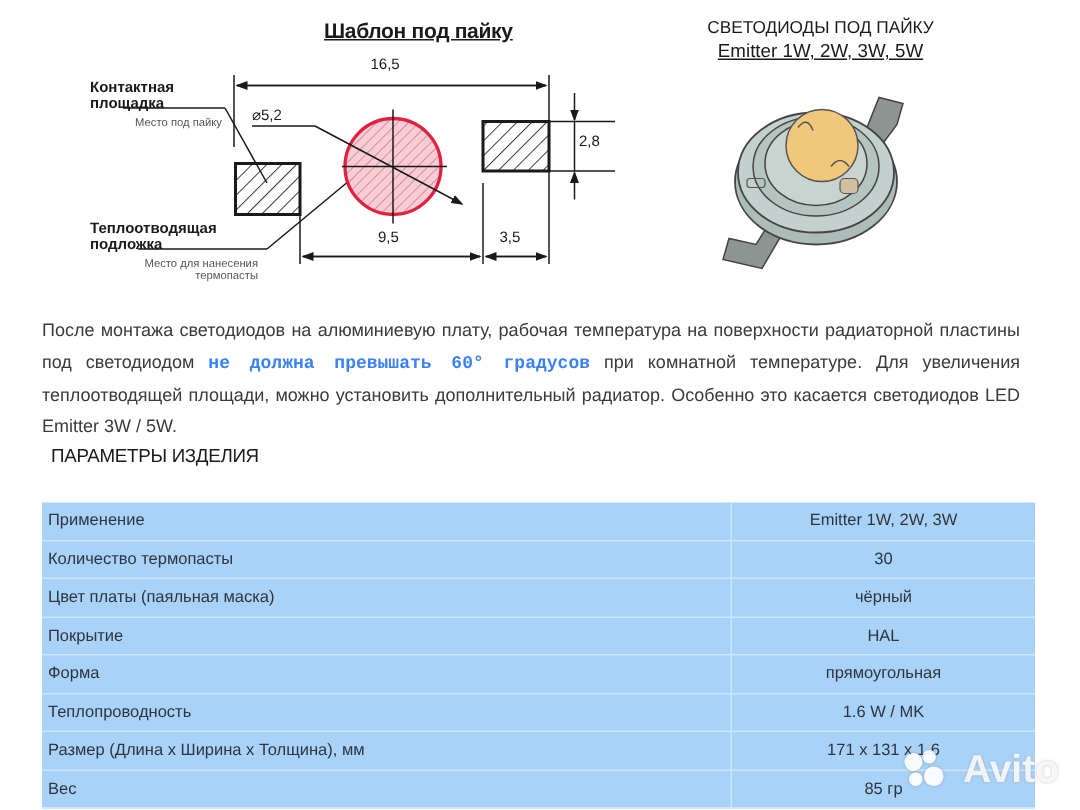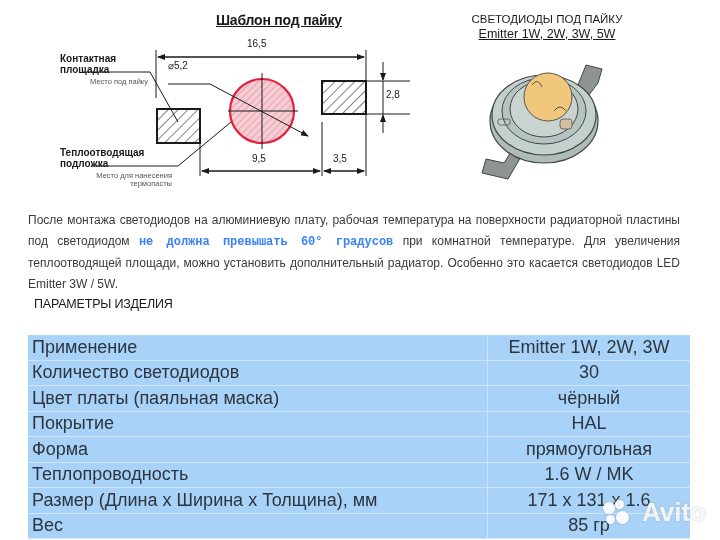--- a/index.html
+++ b/index.html
@@ -7,21 +7,21 @@
   .abs { position:absolute; }
   .diagram-title { left:216px; top:12px; font-size:14px; font-weight:bold; text-decoration:underline; color:#1a1a1a; letter-spacing:-0.2px; }
   .led-title { left:462px; top:12px; width:170px; text-align:center; font-size:11.5px; font-weight:normal; color:#1a1a1a; line-height:15px; }
   .led-title .l2 { text-decoration:underline; font-size:12.5px; }
   .lbl-b { font-size:10px; font-weight:bold; color:#1a1a1a; text-align:left; line-height:11px; }
   .lbl-s { font-size:7.5px; color:#555; text-align:right; line-height:8px; }
   .dim { font-size:10px; color:#1a1a1a; }
   .para { left:28px; top:210px; width:652px; font-size:12px; line-height:21px; color:#3a3a3a; text-align:justify; font-family:"Liberation Sans", sans-serif; }
   .para b { color:#3b82f6;font-family:Liberation Mono, monospace; }
   .params-title { left:34px; top:297px; font-size:12.5px; font-weight:normal; color:#1a1a1a; letter-spacing:-0.2px; }
-  table.spec { position:absolute; left:28px; top:335px; width:662px; border-collapse:collapse; background:#a8d2f7; font-size:18px; color:#2d3540; }
+  table.spec { position:absolute; left:28px; top:335px; width:662px; border-collapse:collapse; background:#a8d2f7; font-size:11px; color:#2d3540; }
   table.spec td { height:24.5px; padding:0 4px; border-bottom:1.5px solid #cfe6fb; border-right:1.5px solid #cfe6fb; white-space:nowrap; }
   table.spec td.k { width:451px; text-align:left; }
   table.spec td.v { text-align:center; border-right:none; }
   .watermark { right:14px; bottom:12px; font-size:26px; font-weight:bold; color:rgba(255,255,255,0.85); text-shadow:0 0 2px rgba(150,150,150,0.6); display:flex; align-items:center; gap:13px; }
   .watermark .dots { position:relative; width:26px; height:26px; }
   .watermark .dots span { position:absolute; border-radius:50%; background:rgba(255,255,255,0.9); box-shadow:0 0 2px rgba(140,140,140,0.6); }
 </style>
 </head>
 <body>
 
@@ -71,21 +71,21 @@
   <line x1="168" y1="84" x2="210" y2="84" stroke="#1a1a1a" stroke-width="1"></line>
   <line x1="210" y1="84" x2="308" y2="136" stroke="#1a1a1a" stroke-width="1" marker-end="url(#arr)"></line>
 
   <line x1="82" y1="72" x2="150" y2="72" stroke="#1a1a1a" stroke-width="1"></line>
   <line x1="150" y1="72" x2="178" y2="122" stroke="#1a1a1a" stroke-width="1"></line>
   <line x1="92" y1="166" x2="178" y2="166" stroke="#1a1a1a" stroke-width="1"></line>
   <line x1="178" y1="166" x2="231" y2="122" stroke="#1a1a1a" stroke-width="1"></line>
 </svg>
 
 <div class="abs dim" style="left:247px;top:38px;">16,5</div>
-<div class="abs dim" style="left:168px;top:60px;">⌀5,2</div>
+<div class="abs dim" style="left:168px;top:71px;">⌀5,2</div>
 <div class="abs dim" style="left:252px;top:153px;">9,5</div>
 <div class="abs dim" style="left:333px;top:153px;">3,5</div>
 <div class="abs dim" style="left:386px;top:89px;">2,8</div>
 
 <div class="abs" style="left:60px;top:53px;width:88px;">
   <div class="lbl-b">Контактная</div>
   <div class="lbl-b">площадка</div>
   <div class="lbl-s" style="margin-top:3px;">Место под пайку</div>
 </div>
 <div class="abs" style="left:60px;top:147px;width:112px;">
@@ -121,21 +121,21 @@
 
 <div class="abs params-title">ПАРАМЕТРЫ ИЗДЕЛИЯ</div>
 
 <table class="spec">
   <tbody>
     <tr>
         <td class="k">Применение</td>
         <td class="v">Emitter 1W, 2W, 3W</td>
       </tr>
     <tr>
-        <td class="k">Количество светодиодов</td>
+        <td class="k">Количество термопасты</td>
         <td class="v">30</td>
       </tr>
     <tr>
         <td class="k">Цвет платы (паяльная маска)</td>
         <td class="v">чёрный</td>
       </tr>
     <tr>
         <td class="k">Покрытие</td>
         <td class="v">HAL</td>
       </tr>

